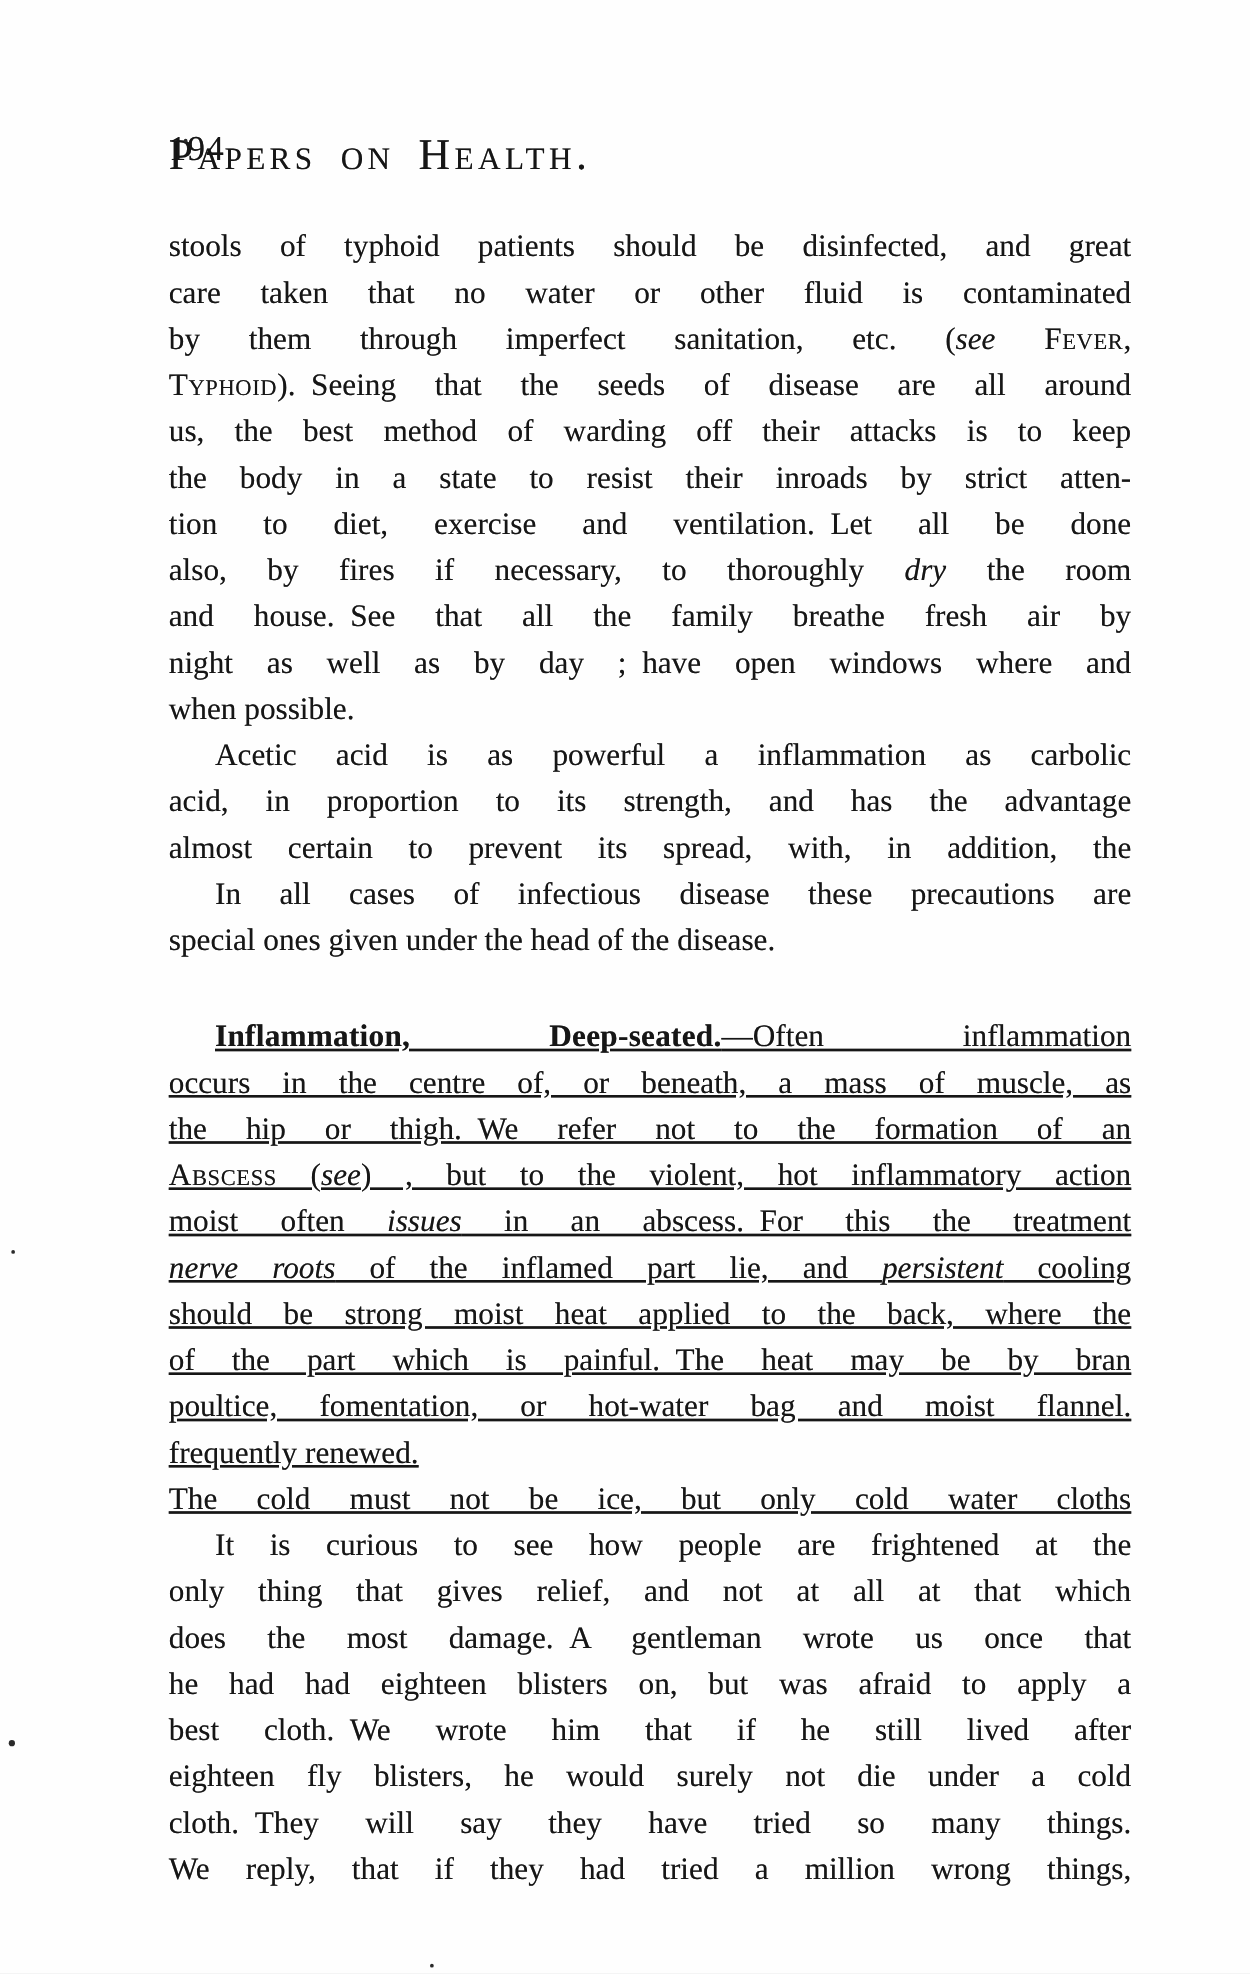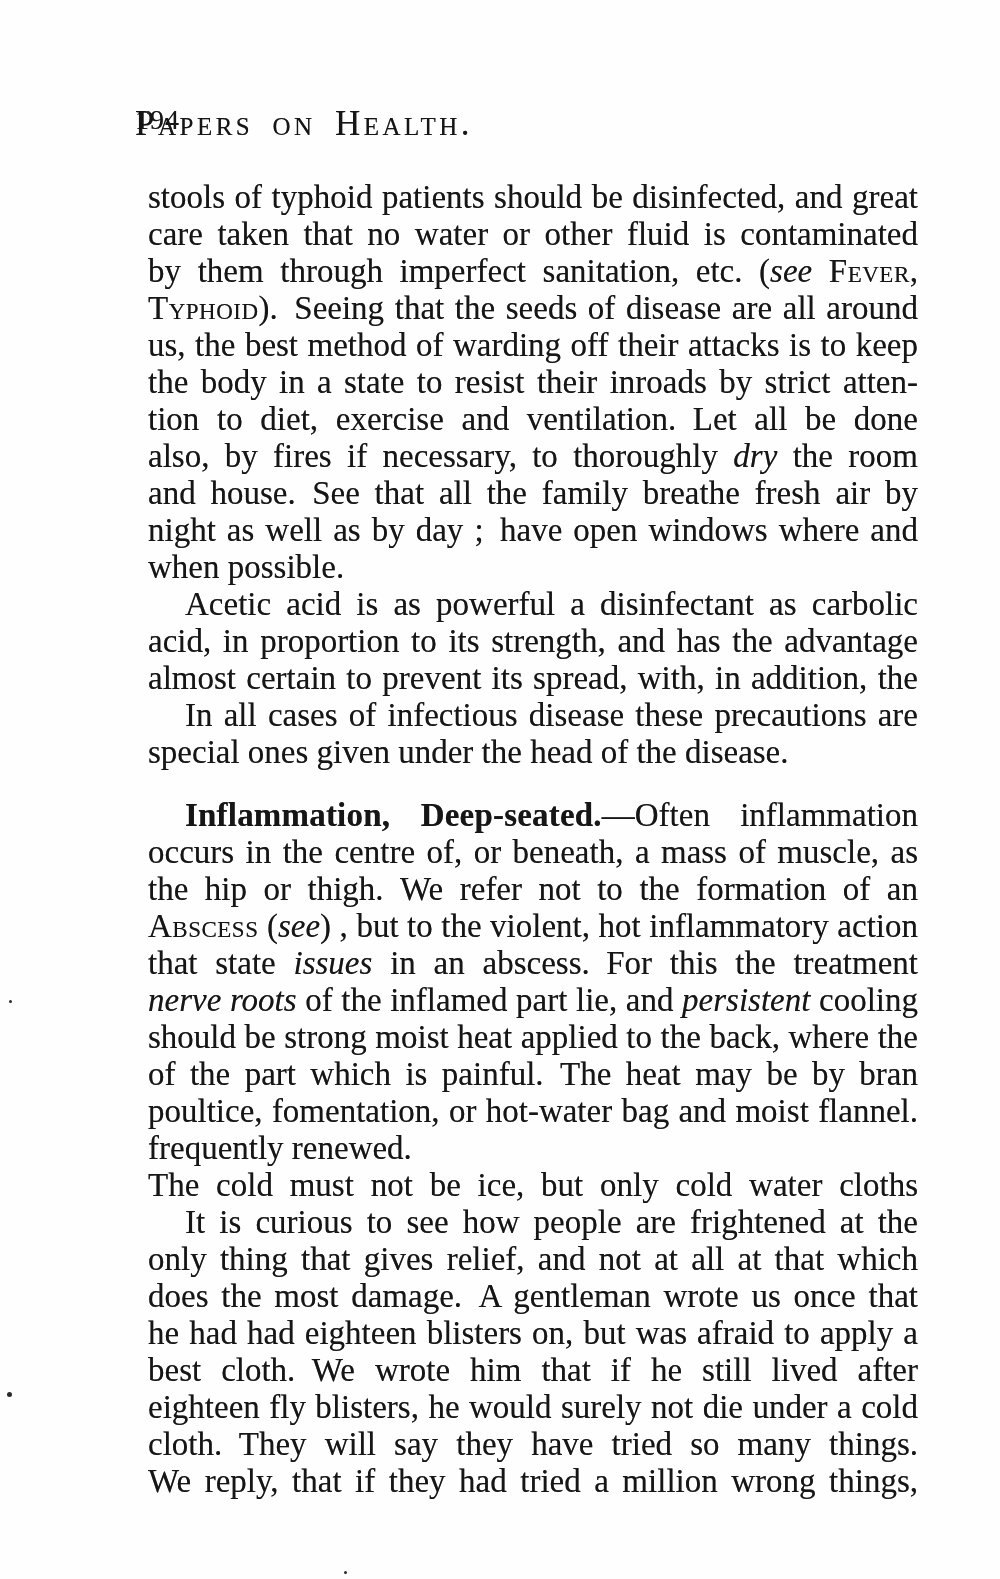--- a/index.html
+++ b/index.html
@@ -32,23 +32,23 @@
     display: block;
     text-align: left;
     font-variant: small-caps;
     letter-spacing: 3.5px;
     word-spacing: 7px;
     font-size: 35px;
   }
   .page-body {
     position: absolute;
     top: 179px;
-    left: 148px;
+    left: 135px;
     width: 770px;
-    font-size: 33px;
+    font-size: 25px;
   }
   .para { margin: 0; }
   .line {
     height: 37px;
     line-height: 37px;
     text-align: justify;
     text-align-last: justify;
     white-space: normal;
   }
   .line.last { text-align-last: left; }
@@ -80,34 +80,34 @@
         <div class="line"><span class="sc">Typhoid</span><span>). Seeing that the seeds of disease are all around</span></div>
         <div class="line"><span>us, the best method of warding off their attacks is to keep</span></div>
         <div class="line"><span>the body in a state to resist their inroads by strict atten-</span></div>
         <div class="line"><span>tion to diet, exercise and ventilation. Let all be done</span></div>
         <div class="line"><span>also, by fires if necessary, to thoroughly </span><span class="i">dry</span><span> the room</span></div>
         <div class="line"><span>and house. See that all the family breathe fresh air by</span></div>
         <div class="line"><span>night as well as by day ; have open windows where and</span></div>
         <div class="line last"><span>when possible.</span></div>
       </div>
       <div class="para">
-        <div class="line indent"><span>Acetic acid is as powerful a disinfectant as carbolic</span></div>
+        <div class="line indent"><span>Acetic acid is as powerful a inflammation as carbolic</span></div>
         <div class="line"><span>acid, in proportion to its strength, and has the advantage</span></div>
       </div>
       <div class="para">
         <div class="line"><span>almost certain to prevent its spread, with, in addition, the</span></div>
         <div class="line indent"><span>In all cases of infectious disease these precautions are</span></div>
         <div class="line last"><span>special ones given under the head of the disease.</span></div>
       </div>
-      <div class="para" style="margin-top: 26px;">
+      <div class="para" style="margin-top: 40px; text-decoration: underline;">
         <div class="line indent"><span class="b">Inflammation, Deep-seated.</span><span>—Often inflammation</span></div>
         <div class="line"><span>occurs in the centre of, or beneath, a mass of muscle, as</span></div>
         <div class="line"><span>the hip or thigh. We refer not to the formation of an</span></div>
         <div class="line"><span class="sc">Abscess</span><span> (</span><span class="i">see</span><span>) , but to the violent, hot inflammatory action</span></div>
-        <div class="line"><span>that state </span><span class="i">issues</span><span> in an abscess. For this the treatment</span></div>
+        <div class="line"><span>moist often </span><span class="i">issues</span><span> in an abscess. For this the treatment</span></div>
         <div class="line"><span class="i">nerve roots</span><span> of the inflamed part lie, and </span><span class="i">persistent</span><span> cooling</span></div>
         <div class="line"><span>should be strong moist heat applied to the back, where the</span></div>
         <div class="line"><span>of the part which is painful. The heat may be by bran</span></div>
         <div class="line"><span>poultice, fomentation, or hot-water bag and moist flannel.</span></div>
         <div class="line last"><span>frequently renewed.</span></div>
         <div class="line"><span>The cold must not be ice, but only cold water cloths</span></div>
       </div>
       <div class="para">
         <div class="line indent"><span>It is curious to see how people are frightened at the</span></div>
         <div class="line"><span>only thing that gives relief, and not at all at that which</span></div>

